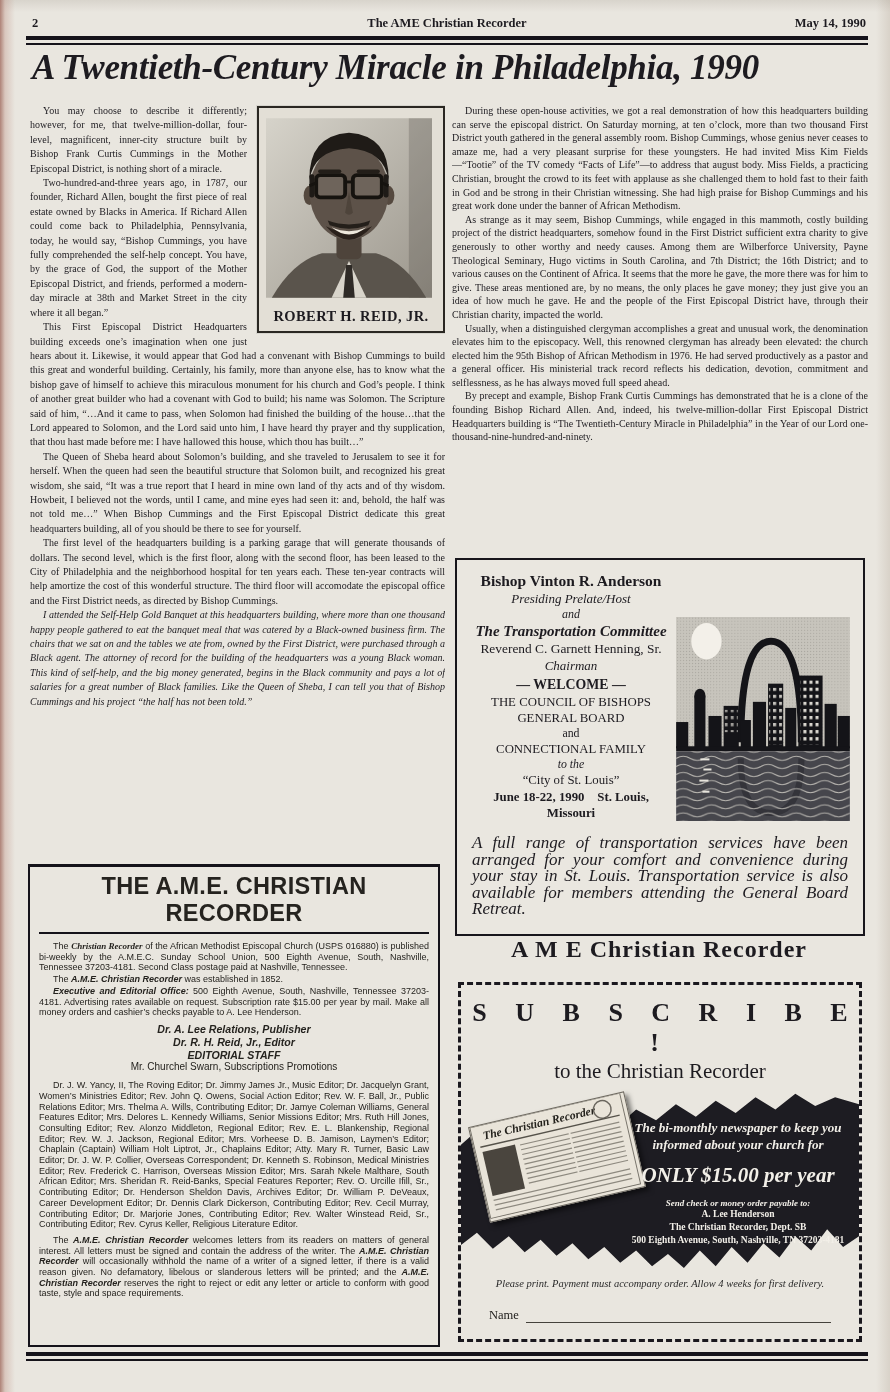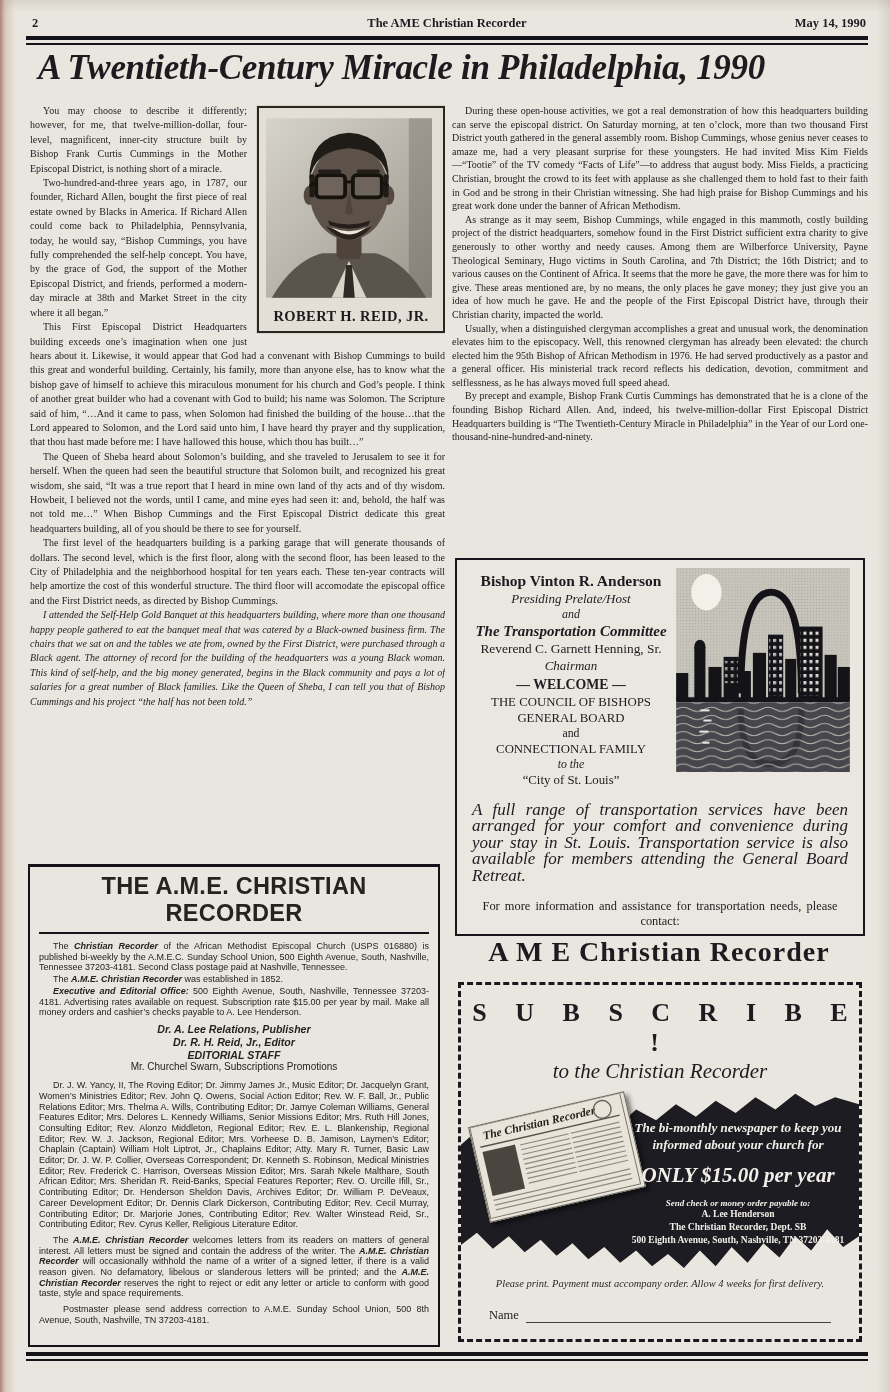--- a/index.html
+++ b/index.html
@@ -13,53 +13,53 @@
     font-family:"Liberation Serif", serif;}
   
   .phead{position:absolute;left:28px;right:24px;top:16px;height:16px;font-weight:bold;font-size:12.5px;}
   .phead .pnum{position:absolute;left:4px;}
   .phead .ptitle{position:absolute;left:0;right:0;text-align:center;}
   .phead .pdate{position:absolute;right:0;}
   .rule-double{position:absolute;left:26px;right:22px;border-top:4px solid #15131a;border-bottom:2px solid #15131a;padding-top:3px;height:0;}
   .rule-top{top:36px;}
   .rule-bottom{top:1352px;}
   
-  .headline{position:absolute;left:38px;top:48px;width:830px;font-size:35px;font-weight:bold;font-style:italic;letter-spacing:-.3px;white-space:nowrap;}
+  .headline{position:absolute;left:32px;top:48px;width:830px;font-size:35px;font-weight:bold;font-style:italic;letter-spacing:-.3px;white-space:nowrap;}
   
   .art p{margin:0;font-size:10px;text-align:justify;text-indent:13px;}
   .col-left{position:absolute;left:30px;top:104px;width:415px;height:756px;overflow:hidden;}
   .col-left p{line-height:14.4px;}
   .col-right{position:absolute;left:452px;top:104px;width:416px;height:452px;overflow:hidden;}
   .col-right p{line-height:13.6px;}
   .ital{font-style:italic;}
   
   .photo{float:right;width:188px;margin:2px 0 6px 10px;border:2px solid #2a2722;background:#e3dfd6;padding:7px 7px 3px;box-sizing:border-box;box-shadow:0 0 0 1px rgba(0,0,0,.08);}
   .photo svg{display:block;width:166px;height:186px;}
   .photo figcaption{font-weight:bold;font-size:14.5px;text-align:center;letter-spacing:.4px;padding:7px 0 3px;}
   
   .tbox{position:absolute;left:455px;top:558px;width:410px;height:378px;border:2px solid #18161c;box-sizing:border-box;padding:8px 13px 4px;overflow:hidden;background:rgba(255,255,255,.06);}
-  .tbox-top{display:flex;align-items:flex-start;}
+  .tbox-top{display:flex;align-items:flex-end;}
   .tlines{flex:1;text-align:center;padding-top:3px;}
   .tl{line-height:1.26;font-size:12.8px;}
   .tl0{font-weight:bold;font-size:15.5px;}
   .tl1,.tl5,.tl11{font-style:italic;font-size:13px;}
   .tl2{font-style:italic;font-size:12px;}
   .tl3{font-weight:bold;font-style:italic;font-size:15px;}
   .tl4{font-size:13.4px;}
   .tl6{font-weight:bold;font-size:13.8px;margin-top:2px;}
   .tl9,.tl11{font-size:11.8px;}
   .tl13{font-weight:bold;margin-top:1px;}
   .tgfx{width:174px;height:204px;flex:none;margin-left:4px;}
   .tnote{font-style:italic;font-size:17px;line-height:16.6px;margin:14px 2px 0;text-align:justify;}
   .tcontact-intro{font-size:12.4px;margin-top:14px;text-align:center;word-spacing:2px;}
   
-  .ame-head{position:absolute;left:452px;top:936px;width:414px;text-align:center;font-weight:bold;font-size:28px;letter-spacing:1px;}
+  .ame-head{position:absolute;left:452px;top:936px;width:414px;text-align:center;font-weight:bold;font-size:24px;letter-spacing:1px;}
   .subbox{position:absolute;left:458px;top:982px;width:404px;height:360px;border:3px dashed #1a181e;box-sizing:border-box;overflow:hidden;}
   .sub-title{margin-top:13px;text-align:center;font-weight:bold;font-size:26px;letter-spacing:11px;text-indent:11px;}
-  .sub-tag{text-align:center;font-style:italic;font-size:21px;margin-top:1px;}
+  .sub-tag{text-align:center;font-size:21px;margin-top:1px;}
   .tornwrap{position:relative;margin-top:8px;height:176px;}
   .torn{position:absolute;inset:0;background:#1d1c22;
     clip-path:polygon(0 30%,4% 22%,9% 32%,14% 18%,19% 28%,24% 14%,29% 24%,34% 12%,39% 20%,44% 10%,49% 16%,54% 7%,59% 14%,64% 5%,69% 12%,74% 3%,79% 10%,84% 1%,89% 8%,94% 3%,100% 7%,100% 82%,96% 88%,92% 78%,88% 90%,84% 82%,80% 94%,76% 86%,72% 97%,68% 88%,64% 99%,60% 90%,56% 100%,52% 92%,48% 99%,44% 90%,40% 97%,36% 88%,32% 95%,28% 86%,24% 93%,20% 84%,16% 91%,12% 82%,8% 89%,4% 80%,0 87%);}
   .thumb{position:absolute;left:16px;top:16px;width:158px;height:96px;transform:rotate(-13deg);background:#e9e4d9;border:1px solid #6b675f;box-shadow:3px 4px 5px rgba(0,0,0,.5);z-index:2;}
   .torn-text{position:absolute;right:6px;top:28px;width:230px;text-align:center;color:#f2efe8;z-index:2;}
   .pitch{font-style:italic;font-weight:bold;font-size:13px;line-height:1.3;}
   .price{font-style:italic;font-weight:bold;font-size:21px;margin-top:9px;}
   .pay-intro{font-style:italic;font-weight:bold;font-size:9px;margin-top:10px;}
   .pay{font-weight:bold;font-size:9.5px;line-height:1.4;}
   .printnote{text-align:center;font-style:italic;font-size:10.5px;margin-top:10px;color:#2a2a2a;}
@@ -149,20 +149,21 @@
         <div class="tl tl3">The Transportation Committee</div>
         <div class="tl tl4">Reverend C. Garnett Henning, Sr.</div>
         <div class="tl tl5">Chairman</div>
         <div class="tl tl6">— WELCOME —</div>
         <div class="tl tl7">THE COUNCIL OF BISHOPS</div>
         <div class="tl tl8">GENERAL BOARD</div>
         <div class="tl tl9">and</div>
         <div class="tl tl10">CONNECTIONAL FAMILY</div>
         <div class="tl tl11">to the</div>
         <div class="tl tl12">“City of St. Louis”</div>
+        <div class="tl tl13">June 18-22, 1990&nbsp;&nbsp;&nbsp;&nbsp;St. Louis, Missouri</div>
       </div>
       <svg class="tgfx" viewBox="0 0 172 202">
         <defs>
           <pattern id="dots" width="3" height="3" patternUnits="userSpaceOnUse">
               <circle cx="1.2" cy="1.2" r=".55" fill="#8f8c85"></circle>
             </pattern>
           <pattern id="win" width="6" height="7" patternUnits="userSpaceOnUse">
               <rect width="3" height="3.2" fill="#d9d6cf"></rect>
             </pattern>
           <pattern id="waves" width="28" height="8" patternUnits="userSpaceOnUse">
@@ -250,29 +251,28 @@
       <div class="frow">
         <span class="flabel">Name</span>
         <span class="fline"></span>
       </div>
 
     </div>
   </div>
 
   <div class="mbox">
     <div class="mtitle">THE A.M.E. CHRISTIAN RECORDER</div>
-    <p class="mp"><span>The </span><span style="font-weight: bold; font-style: italic;">Christian Recorder</span><span> of the African Methodist Episcopal Church (USPS 016880) is published bi-weekly by the A.M.E.C. Sunday School Union, 500 Eighth Avenue, South, Nashville, Tennessee 37203-4181. Second Class postage paid at Nashville, Tennessee.</span></p>
+    <p class="mp"><span>The </span><span style="font-weight: bold; font-style: italic; font-family: Liberation Serif, serif;">Christian Recorder</span><span> of the African Methodist Episcopal Church (USPS 016880) is published bi-weekly by the A.M.E.C. Sunday School Union, 500 Eighth Avenue, South, Nashville, Tennessee 37203-4181. Second Class postage paid at Nashville, Tennessee.</span></p>
     <p class="mp"><span>The </span><span style="font-weight: bold; font-style: italic;">A.M.E. Christian Recorder</span><span> was established in 1852.</span></p>
     <p class="mp"><span style="font-weight: bold; font-style: italic;">Executive and Editorial Office:</span><span> 500 Eighth Avenue, South, Nashville, Tennessee 37203-4181. Advertising rates available on request. Subscription rate $15.00 per year by mail. Make all money orders and cashier’s checks payable to A. Lee Henderson.</span></p>
     <div class="mstaff">
       <div class="ms">Dr. A. Lee Relations, Publisher</div>
       <div class="ms">Dr. R. H. Reid, Jr., Editor</div>
       <div class="ms">EDITORIAL STAFF</div>
       <div class="ms roman">Mr. Churchel Swarn, Subscriptions Promotions</div>
     </div>
     <p class="mp">Dr. J. W. Yancy, II, The Roving Editor; Dr. Jimmy James Jr., Music Editor; Dr. Jacquelyn Grant, Women’s Ministries Editor; Rev. John Q. Owens, Social Action Editor; Rev. W. F. Ball, Jr., Public Relations Editor; Mrs. Thelma A. Wills, Contributing Editor; Dr. Jamye Coleman Williams, General Features Editor; Mrs. Delores L. Kennedy Williams, Senior Missions Editor; Mrs. Ruth Hill Jones, Consulting Editor; Rev. Alonzo Middleton, Regional Editor; Rev. E. L. Blankenship, Regional Editor; Rev. W. J. Jackson, Regional Editor; Mrs. Vorheese D. B. Jamison, Laymen’s Editor; Chaplain (Captain) William Holt Liptrot, Jr., Chaplains Editor; Atty. Mary R. Turner, Basic Law Editor; Dr. J. W. P. Collier, Overseas Correspondent; Dr. Kenneth S. Robinson, Medical Ministries Editor; Rev. Frederick C. Harrison, Overseas Mission Editor; Mrs. Sarah Nkele Malthare, South African Editor; Mrs. Sheridan R. Reid-Banks, Special Features Reporter; Rev. O. Urcille Ifill, Sr., Contributing Editor; Dr. Henderson Sheldon Davis, Archives Editor; Dr. William P. DeVeaux, Career Development Editor; Dr. Dennis Clark Dickerson, Contributing Editor; Rev. Cecil Murray, Contributing Editor; Dr. Marjorie Jones, Contributing Editor; Rev. Walter Winstead Reid, Sr., Contributing Editor; Rev. Cyrus Keller, Religious Literature Editor.</p>
     <p class="mp sp"><span>The </span><span style="font-weight: bold; font-style: italic;">A.M.E. Christian Recorder</span><span> welcomes letters from its readers on matters of general interest. All letters must be signed and contain the address of the writer. The </span><span style="font-weight: bold; font-style: italic;">A.M.E. Christian Recorder</span><span> will occasionally withhold the name of a writer of a signed letter, if there is a valid reason given. No defamatory, libelous or slanderous letters will be printed; and the </span><span style="font-weight: bold; font-style: italic;">A.M.E. Christian Recorder</span><span> reserves the right to reject or edit any letter or article to conform with good taste, style and space requirements.</span></p>
-    <p class="mp sp mpost">Postmaster please send address correction to A.M.E. Sunday School Union, 500 8th Avenue, South, Nashville, TN 37203-4181.</p>
   </div>
 
   <div class="rule-double rule-bottom"></div>
 
 </div>
 
 </body></html>

